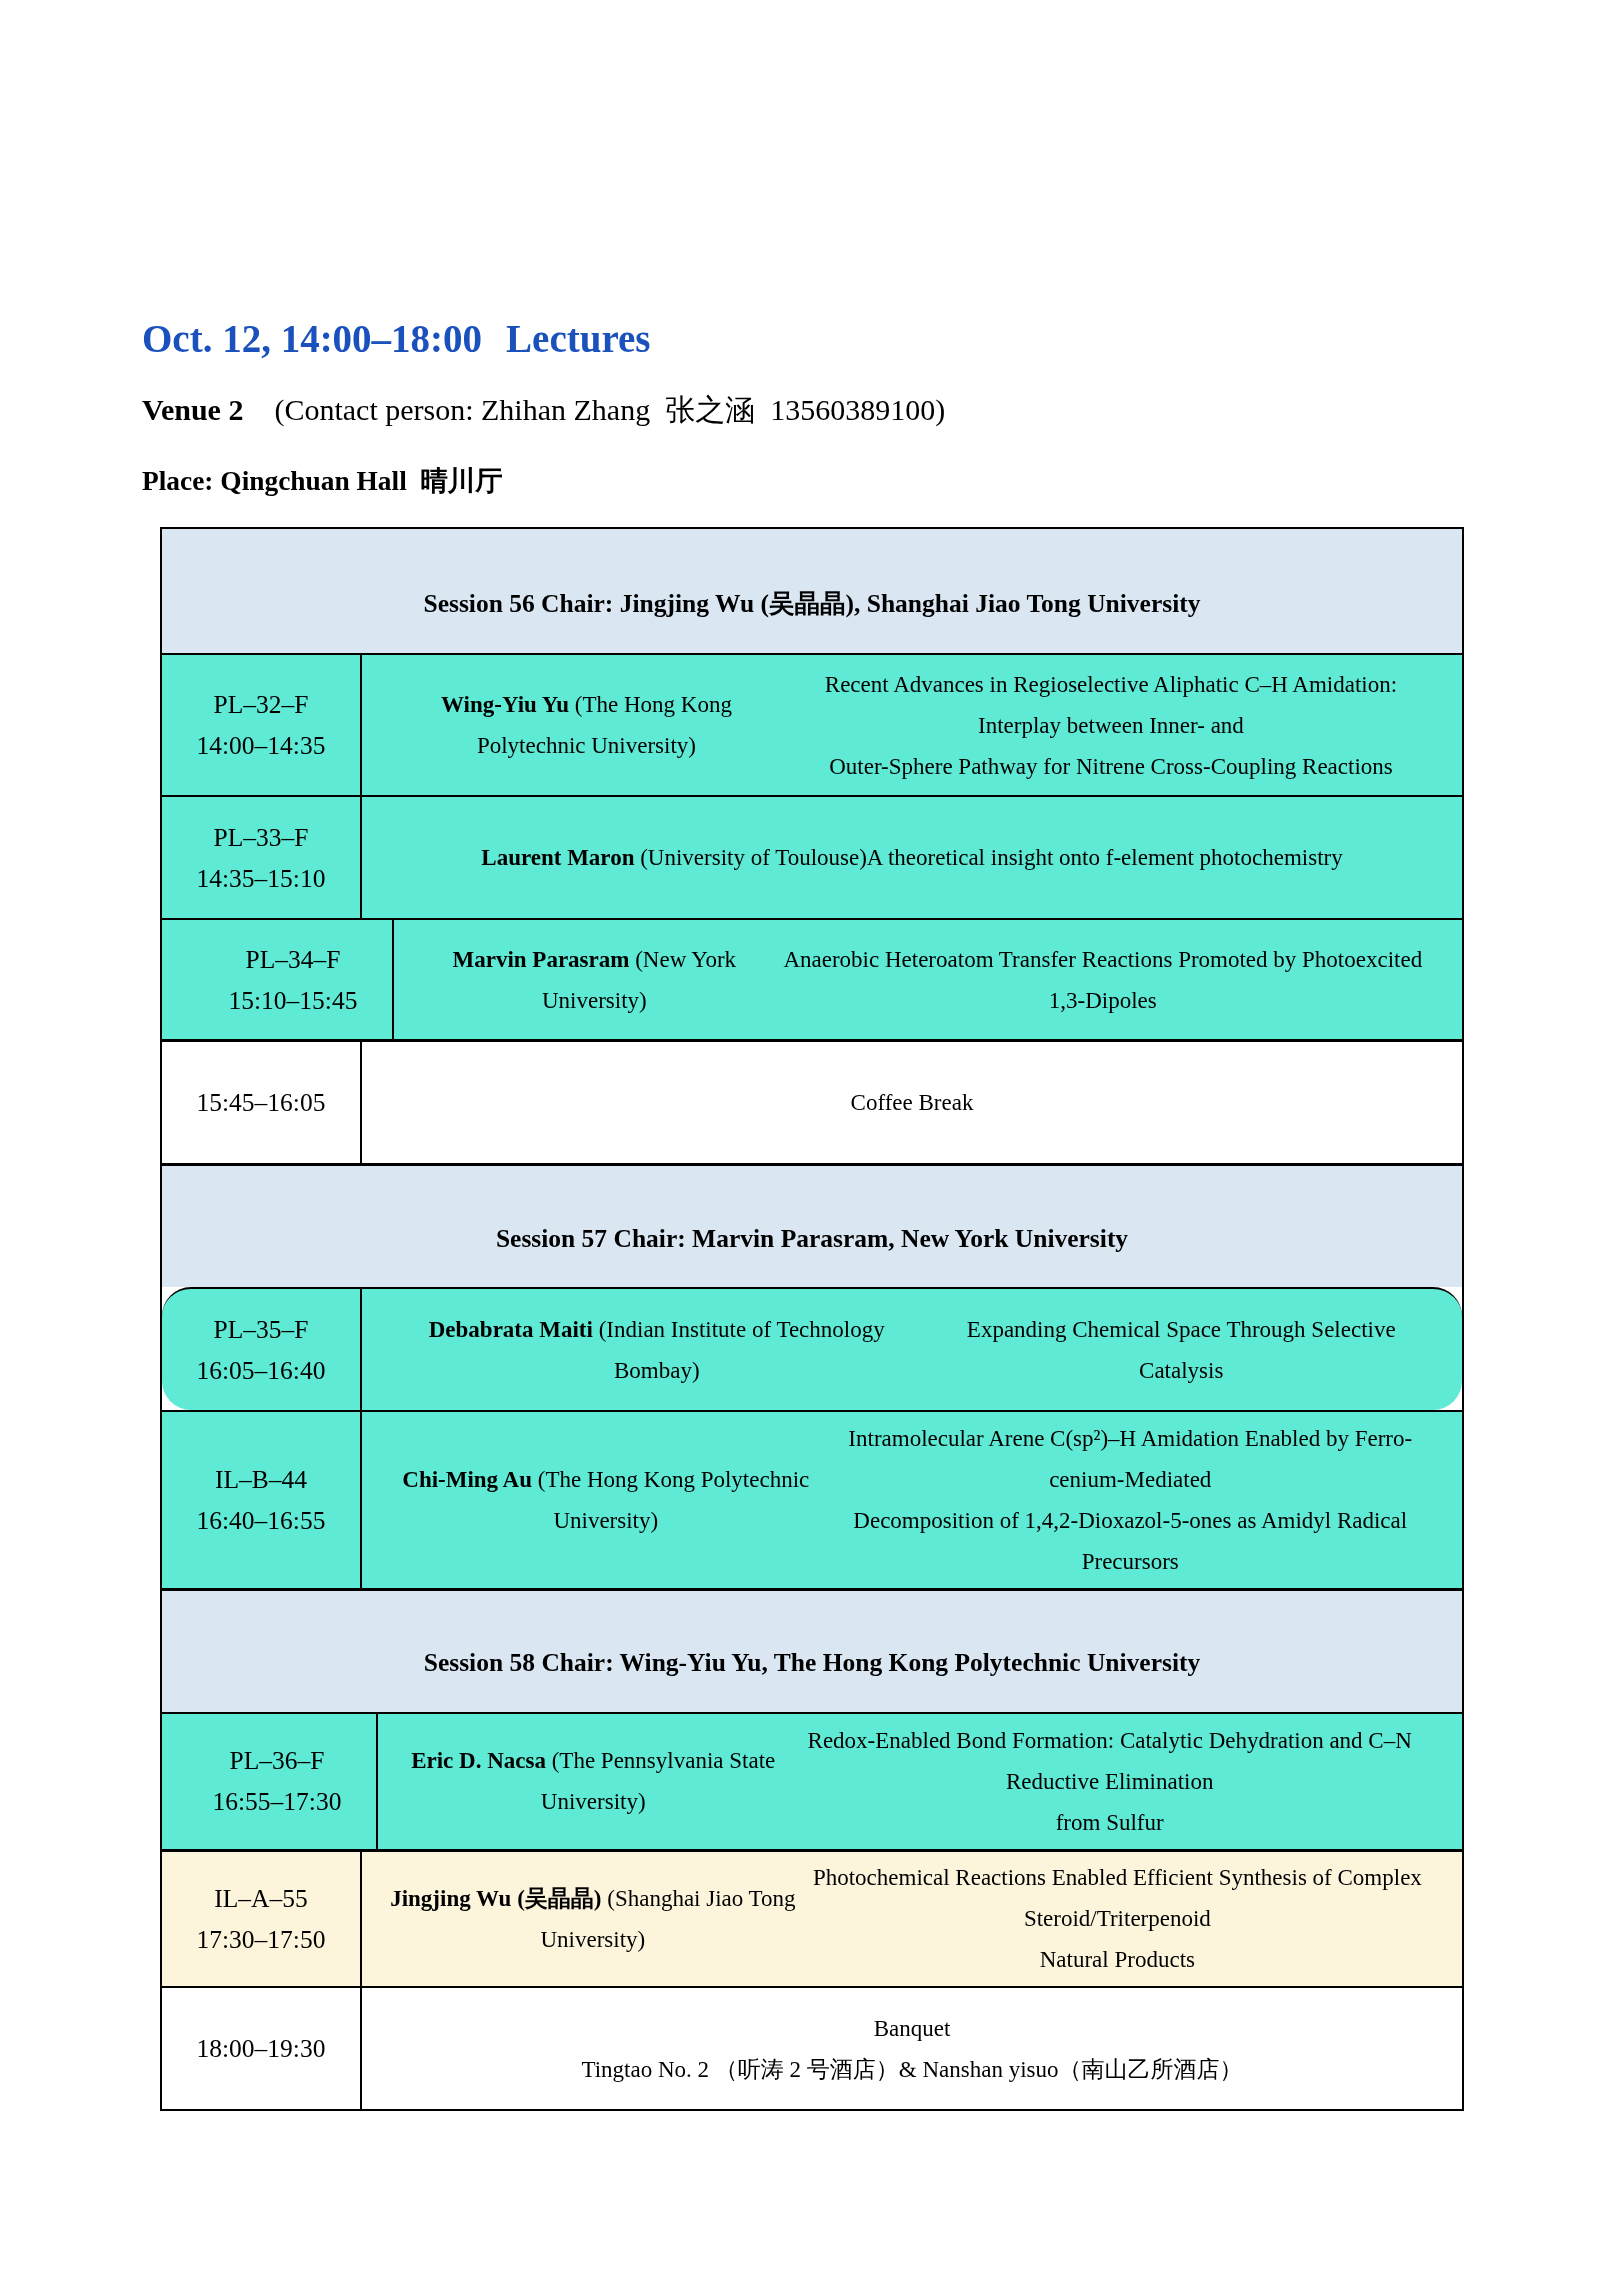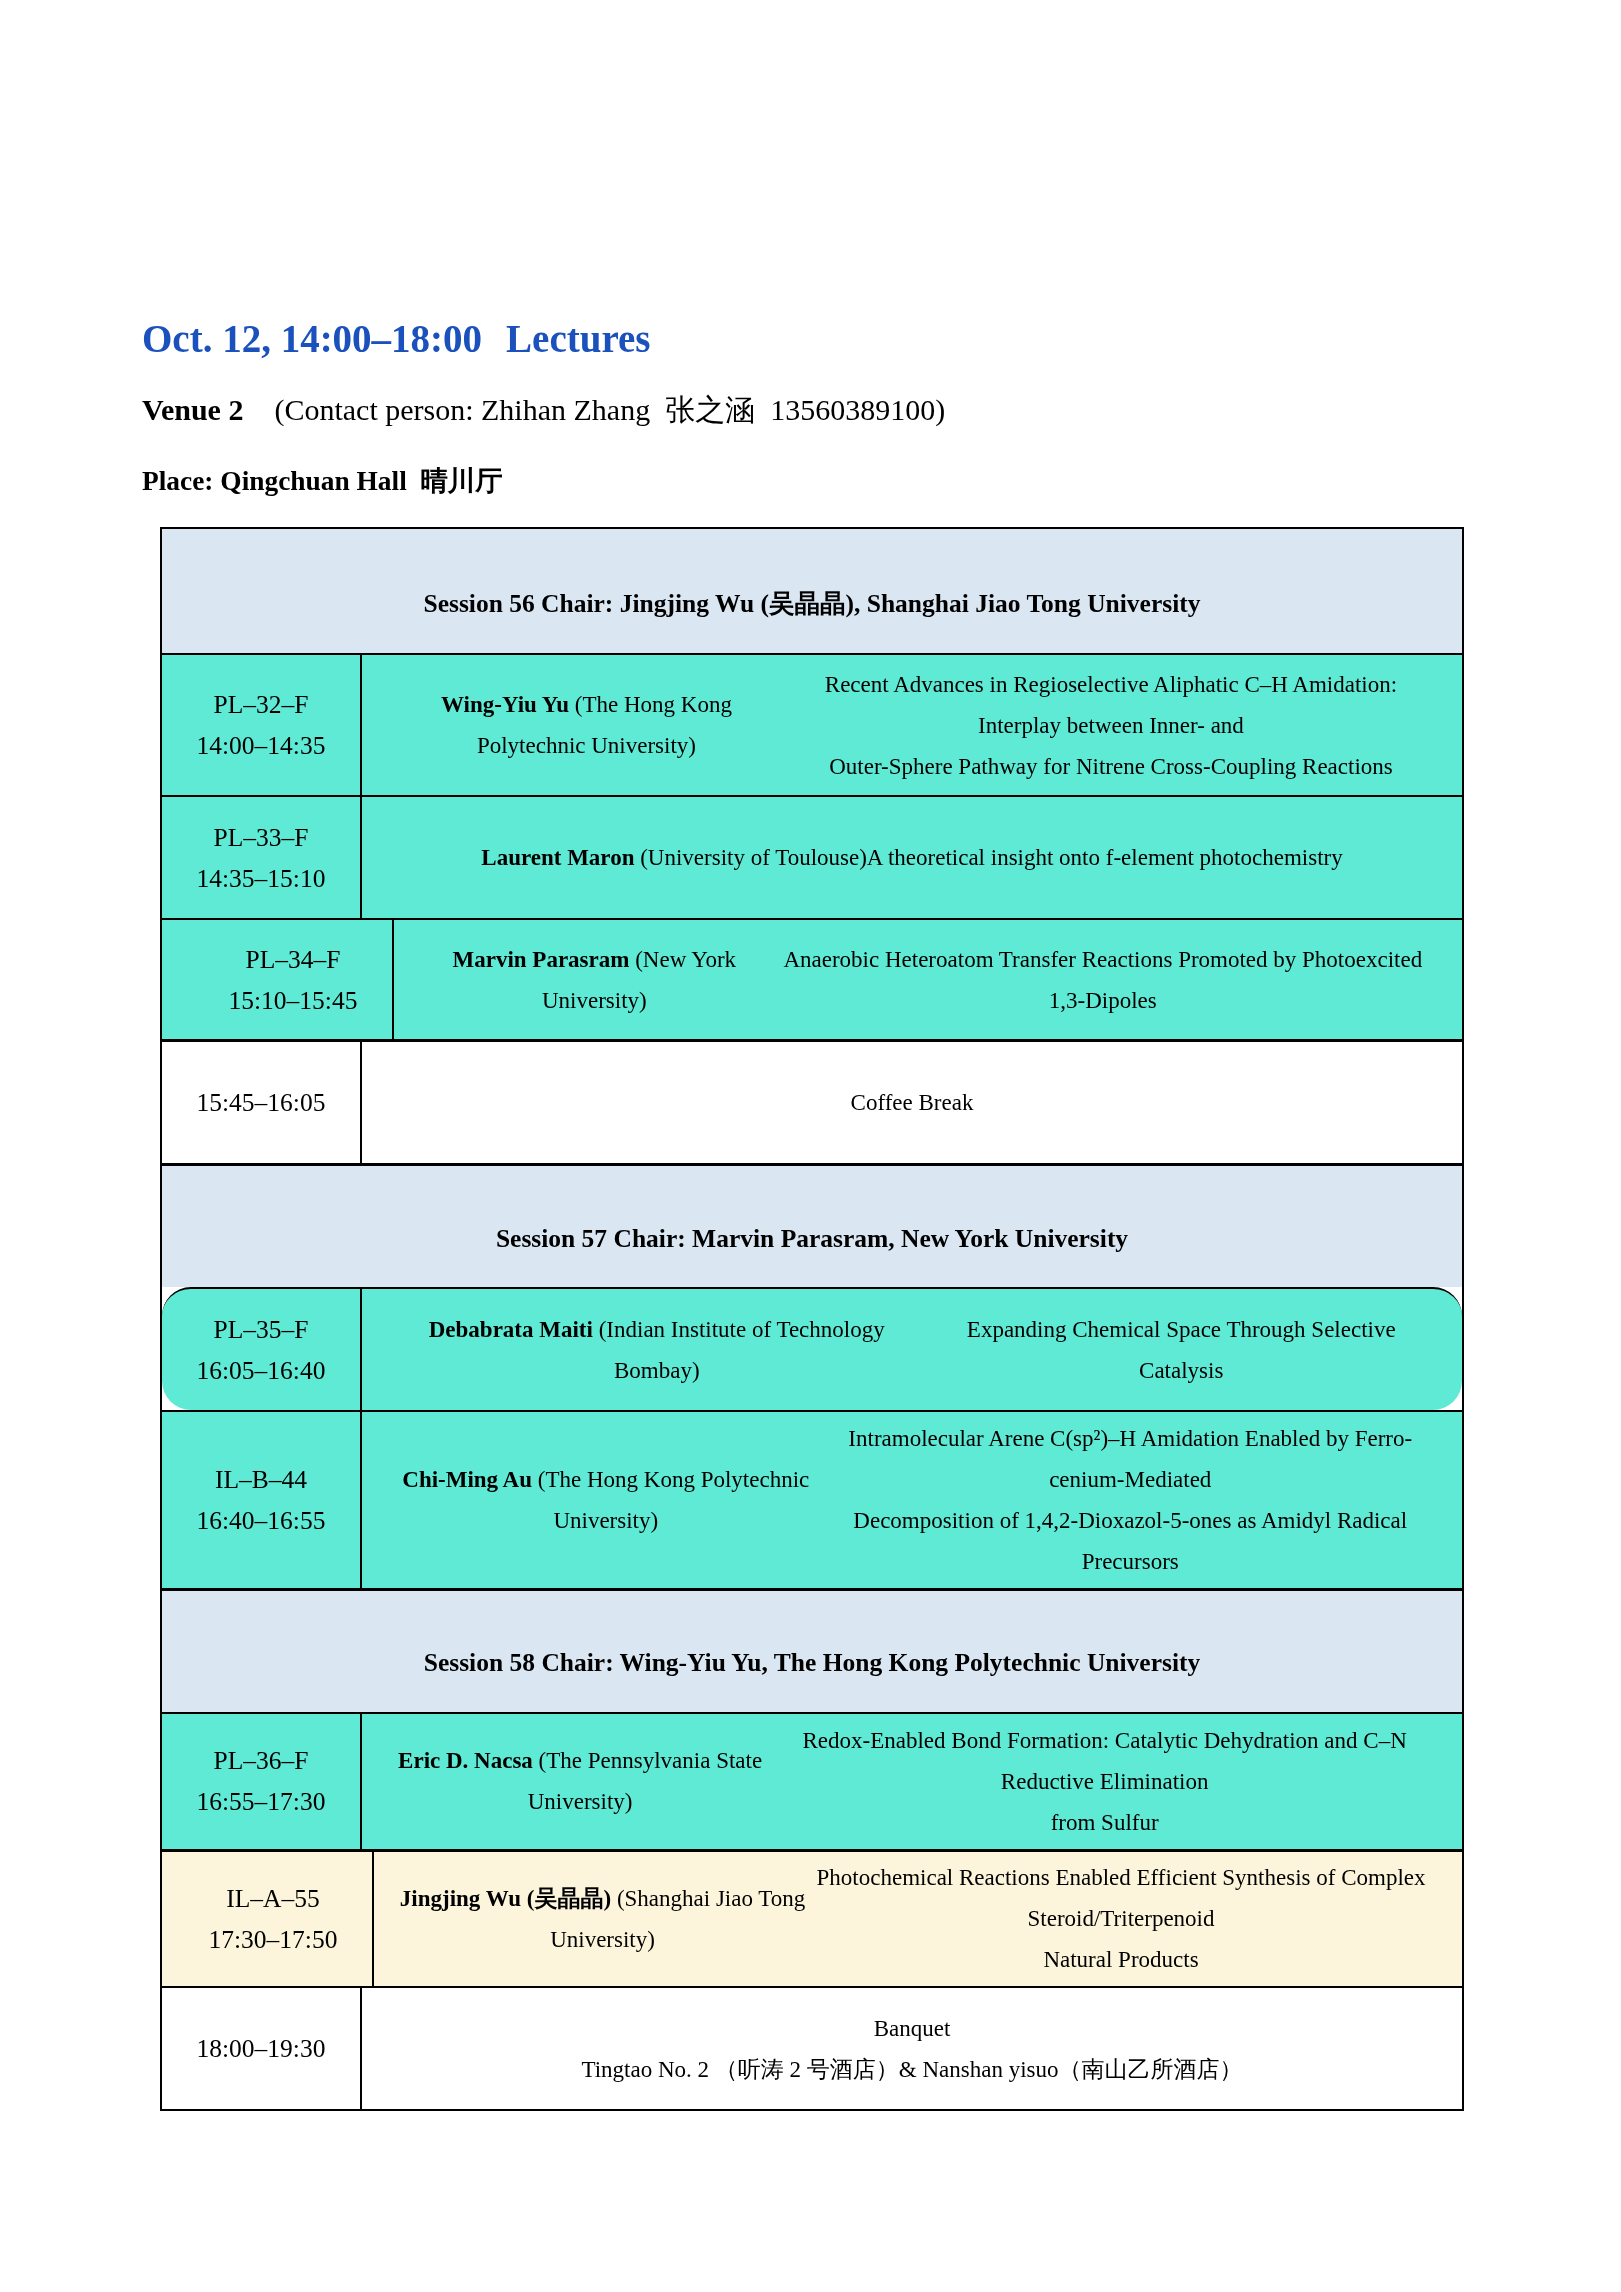--- a/index.html
+++ b/index.html
@@ -136,32 +136,32 @@
         </div>
         <div class="content-cell">
           <div><span class="speaker">Chi-Ming Au </span><span>(The Hong Kong Polytechnic University)</span></div>
           <div class="talk-title">Intramolecular Arene C(sp²)–H Amidation Enabled by Ferro-cenium-Mediated
 Decomposition of 1,4,2-Dioxazol-5-ones as Amidyl Radical Precursors</div>
         </div>
       </div>
       <div class="row bg-blue thick" style="min-height: 124px;">
         <div class="session-cell">Session 58 Chair: Wing-Yiu Yu, The Hong Kong Polytechnic University</div>
       </div>
-      <div class="row bg-gray" style="min-height: 123px;">
+      <div class="row bg-gray" style="min-height: 123px; padding-left: 16px;">
         <div class="time-cell">
           <div>PL–36–F</div>
           <div>16:55–17:30</div>
         </div>
         <div class="content-cell">
           <div><span class="speaker">Eric D. Nacsa </span><span>(The Pennsylvania State University)</span></div>
           <div class="talk-title">Redox-Enabled Bond Formation: Catalytic Dehydration and C–N Reductive Elimination
 from Sulfur</div>
         </div>
       </div>
-      <div class="row bg-cream thick" style="min-height: 124px; padding-left: 12px;">
+      <div class="row bg-cream thick" style="min-height: 124px;">
         <div class="time-cell">
           <div>IL–A–55</div>
           <div>17:30–17:50</div>
         </div>
         <div class="content-cell">
           <div><span class="speaker">Jingjing Wu (吴晶晶) </span><span>(Shanghai Jiao Tong University)</span></div>
           <div class="talk-title">Photochemical Reactions Enabled Efficient Synthesis of Complex Steroid/Triterpenoid
 Natural Products</div>
         </div>
       </div>

